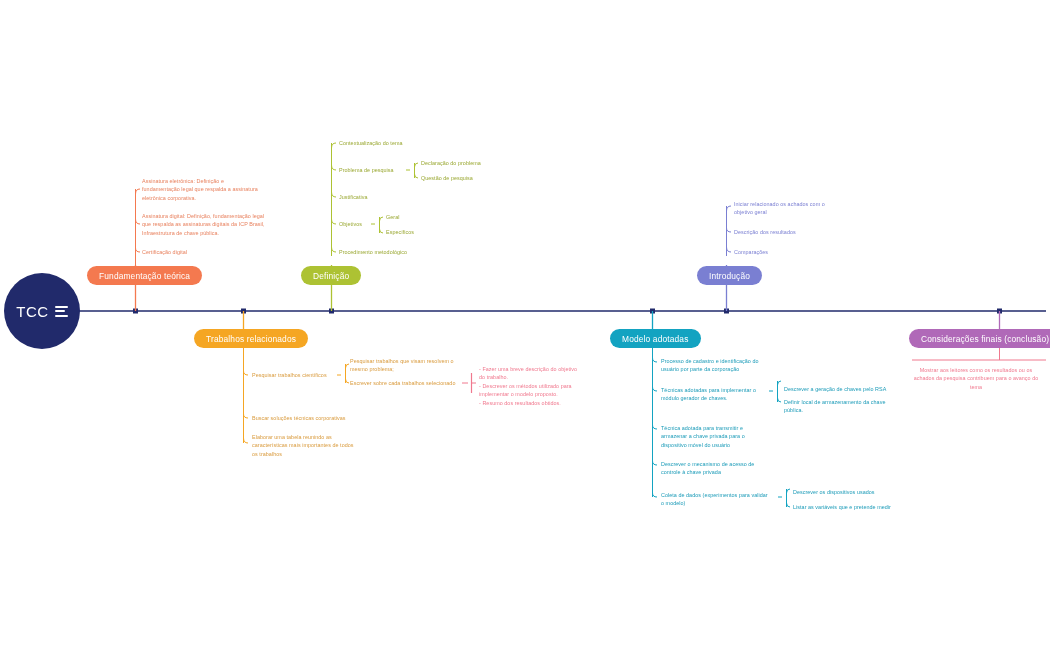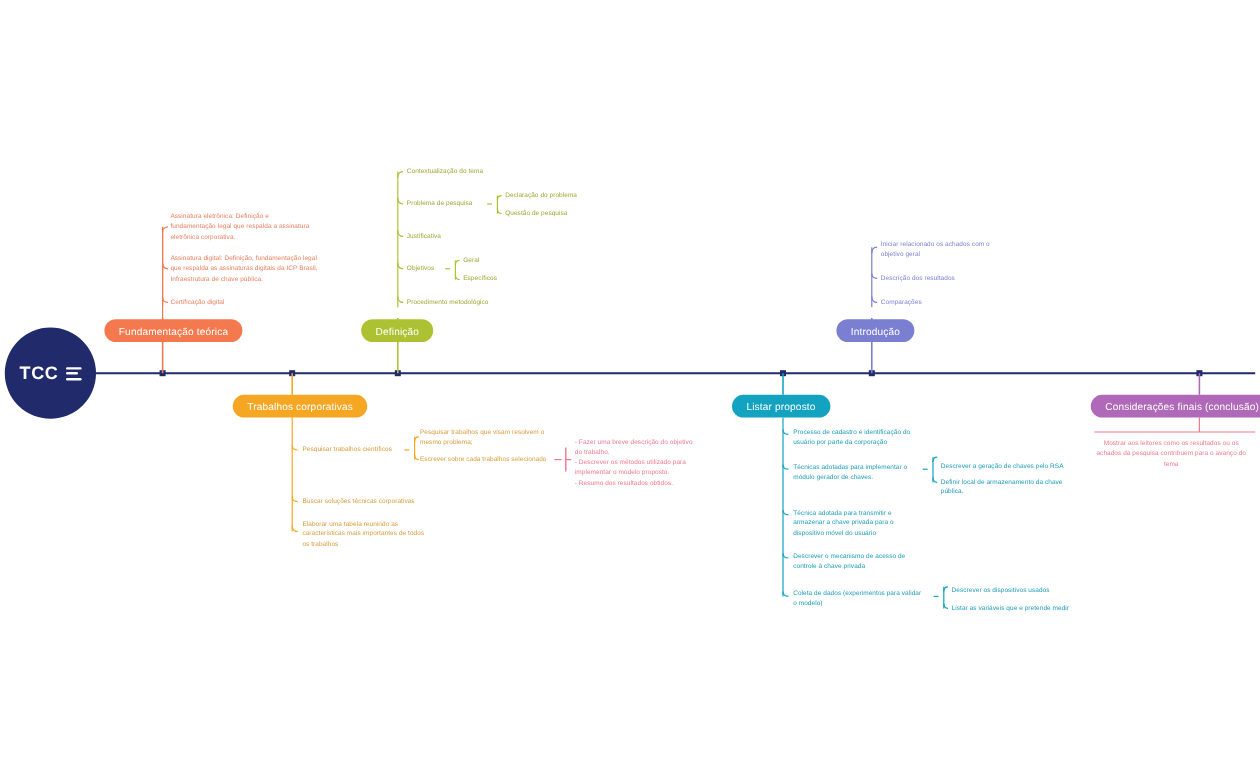--- a/index.html
+++ b/index.html
@@ -11,21 +11,21 @@
   #canvas{position:absolute;left:0;top:0;width:1050px;height:650px;}
   .svg-layer{position:absolute;left:0;top:0;width:1050px;height:650px;}
 
   
   .root-node{
     position:absolute;width:76px;height:76px;border-radius:50%;
     background:#212a6b;display:flex;align-items:center;justify-content:center;
     left:4px;top:273px;
   }
   .root-inner{display:flex;align-items:center;gap:6px;}
-  .root-label{color:#ffffff;font-size:15px;font-weight:bold;letter-spacing:.5px;}
+  .root-label{color:#ffffff;font-size:15px;font-weight:normal;letter-spacing:.5px;}
   .root-icon{display:flex;flex-direction:column;gap:2.5px;}
   .root-icon i{display:block;height:2px;background:#ffffff;border-radius:1px;}
   .root-icon i:nth-child(1){width:13px;}
   .root-icon i:nth-child(2){width:10px;}
   .root-icon i:nth-child(3){width:13px;}
 
   
   .pill{
     position:absolute;border-radius:11px;color:#ffffff;
     font-size:8.4px;white-space:nowrap;
@@ -139,23 +139,23 @@
         </span>
     </div>
   </div>
 
   <div class="pill" style="left:87px;top:266px;background:#f4794f;">Fundamentação teórica</div>
 
   <div class="pill" style="left:301px;top:266px;background:#adc233;">Definição</div>
 
   <div class="pill" style="left:697px;top:266px;background:#7a7fd2;">Introdução</div>
 
-  <div class="pill" style="left:194px;top:329px;background:#f5a623;">Trabalhos corporativas</div>
+  <div class="pill" style="left:194px;top:329px;background:#f5a623;">Trabalhos relacionados</div>
 
-  <div class="pill" style="left:610px;top:329px;background:#13a3c1;">Listar proposto</div>
+  <div class="pill" style="left:610px;top:329px;background:#13a3c1;">Modelo adotadas</div>
 
   <div class="pill" style="left:909px;top:329px;background:#b069b8;">Considerações finais (conclusão)</div>
 
   <div class="leaf w3" style="left:142px;top:177px;color:#e8815e;">Assinatura eletrônica: Definição e fundamentação legal que respalda a assinatura eletrônica corporativa.</div>
   <div class="leaf w4" style="left:142px;top:212px;color:#e8815e;">Assinatura digital: Definição, fundamentação legal que respalda as assinaturas digitais da ICP Brasil, Infraestrutura de chave pública.</div>
   <div class="leaf nowrap" style="left:142px;top:248px;color:#e8815e;">Certificação digital</div>
 
   <div class="leaf nowrap" style="left:339px;top:139px;color:#9aa832;">Contextualização do tema</div>
   <div class="leaf nowrap" style="left:339px;top:166px;color:#9aa832;">Problema de pesquisa</div>
   <div class="leaf nowrap" style="left:421px;top:159px;color:#9aa832;">Declaração do problema</div>

